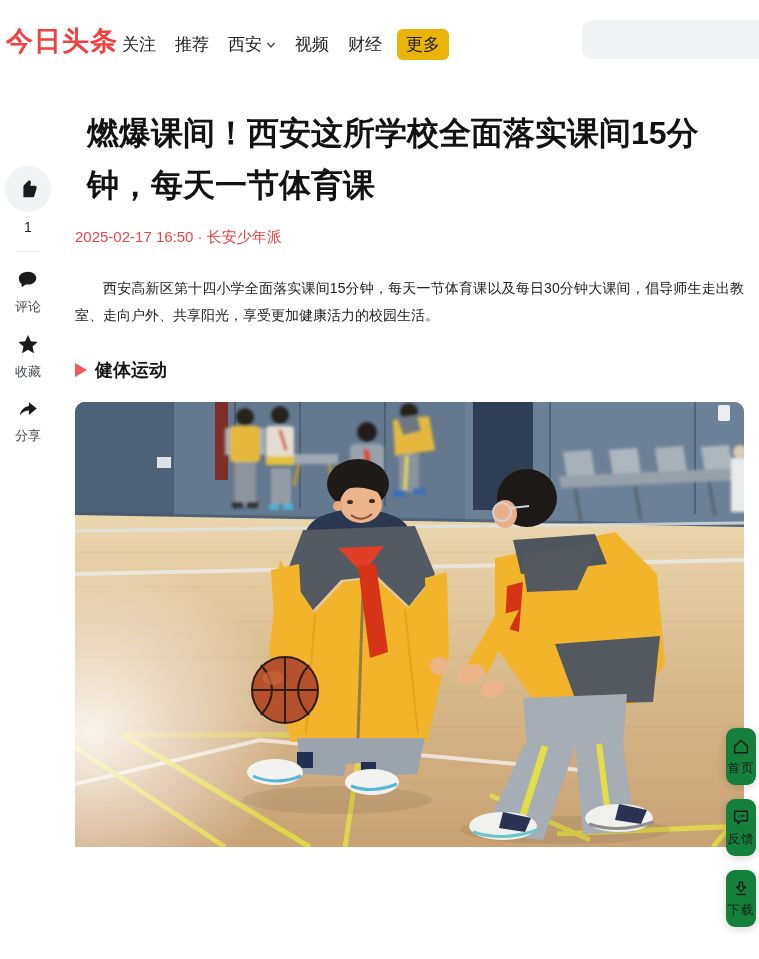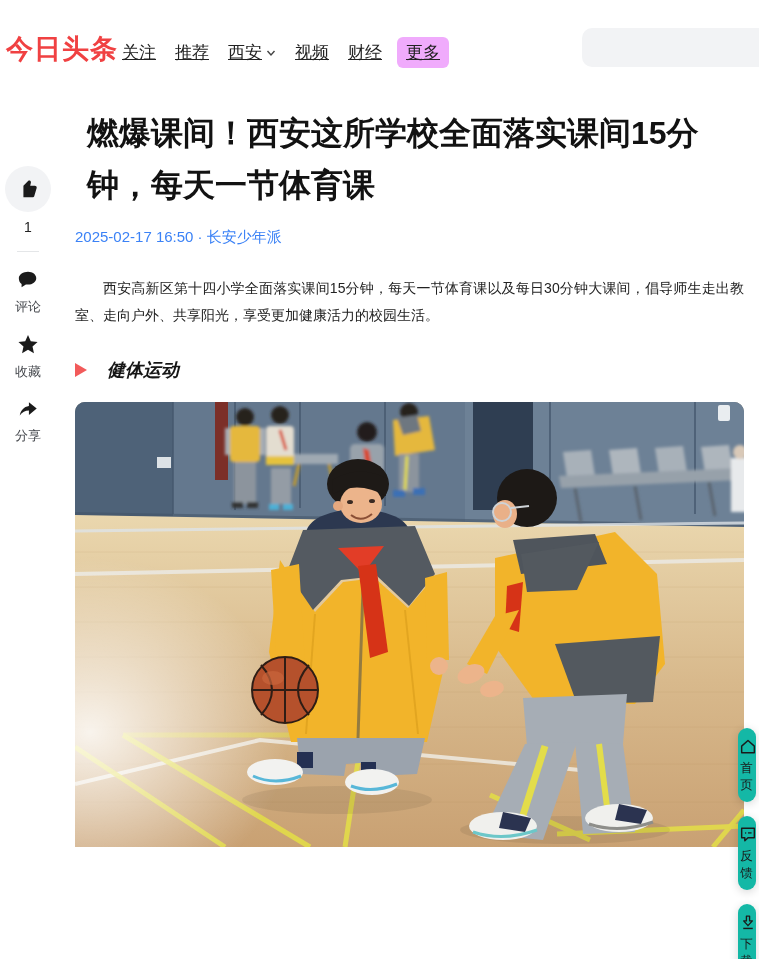--- a/index.html
+++ b/index.html
@@ -2,57 +2,57 @@
 <html><head>
 <meta charset="utf-8">
 <style>
   html,body{margin:0;padding:0;}
   body{
     width:759px;height:959px;position:relative;overflow:hidden;
     background:#ffffff;font-family:"Liberation Sans","DejaVu Sans",sans-serif;
     color:#222;
   }
   
-  .header{position:absolute;left:0;top:16px;width:670px;height:64px;background:#fff;}
+  .header{position:absolute;left:0;top:8px;width:670px;height:64px;background:#fff;}
   .logo{position:absolute;left:6px;top:15px;font-size:27px;font-weight:bold;
     color:#f04142;letter-spacing:1px;}
   .nav{position:absolute;left:122px;top:21px;display:flex;align-items:center;gap:19px;
-    font-size:17px;color:#222;text-decoration:underline;}
+    font-size:17px;color:#222;}
   .nav-item{display:flex;align-items:center;gap:4px;cursor:pointer;white-space:nowrap;}
-  .nav-item.highlight{background:#f0abfc;border-radius:6px;padding:4px 9px;margin-left:-4px;}
+  .nav-item.highlight{background:#eab308;border-radius:6px;padding:4px 9px;margin-left:-4px;}
   .chev{width:10px;height:10px;display:inline-block;}
   .search-box{position:absolute;left:582px;top:12px;width:190px;height:39px;
     background:#f2f3f5;border-radius:10px;}
   
   .rail{position:absolute;left:0;top:166px;width:56px;text-align:center;}
   .like-circle{width:46px;height:46px;border-radius:50%;background:#f2f3f5;
     margin:0 auto;display:flex;align-items:center;justify-content:center;cursor:pointer;}
   .like-count{font-size:14px;color:#222;margin-top:7px;}
   .rail-divider{width:22px;height:1px;background:#e4e6e8;margin:16px auto 4px;}
   .rail-item{margin-top:17px;cursor:pointer;}
   .rail-item .lbl{font-size:13px;color:#46494e;margin-top:7px;}
   .rail-item svg{display:block;margin:0 auto;}
   
   .main{position:absolute;left:75px;top:96px;width:669px;}
   h1.title{margin:12px;font-size:32px;line-height:1.62;font-weight:bold;color:#121212;}
-  .meta{margin-top:16px;font-size:15px;color:#3b82f6;}
+  .meta{margin-top:16px;font-size:15px;color:#ef4444;}
   .body-text p{margin:18px 0 0;font-size:14px;line-height:1.92;color:#222;
     text-indent:2em;text-align:justify;}
   .body-text p:first-child{margin-top:28px;}
-  .section-head{margin-top:30px;display:flex;align-items:center;gap:20px;font-style:italic;}
+  .section-head{margin-top:30px;display:flex;align-items:center;gap:8px;}
   .tri{width:0;height:0;border-left:12px solid #f25a5a;
     border-top:7px solid transparent;border-bottom:7px solid transparent;}
   .section-title{font-size:18px;font-weight:bold;color:#161616;}
   .photo{margin-top:20px;width:669px;height:445px;border-radius:10px 10px 0 0;
     overflow:hidden;background:#cdb28a;}
   .photo svg{display:block;width:669px;height:445px;}
   
   .floaters{position:absolute;top:728px;right:3px;display:flex;flex-direction:column;
     gap:14px;z-index:5;}
-  .float-btn{width:18px;background:#14b8a6;border-radius:9px;
+  .float-btn{width:30px;background:#15803d;border-radius:9px;
     box-shadow:0 2px 10px rgba(0,0,0,.16);padding:9px 0 8px;text-align:center;cursor:pointer;}
   .float-btn svg{display:block;margin:0 auto;}
   .float-btn .lbl{font-size:12.5px;color:#1a1a1a;margin-top:4px;letter-spacing:1px;}
 </style>
 </head>
 <body>
 
 <div class="header">
   <div class="logo">今日头条</div>
   <div class="nav">

